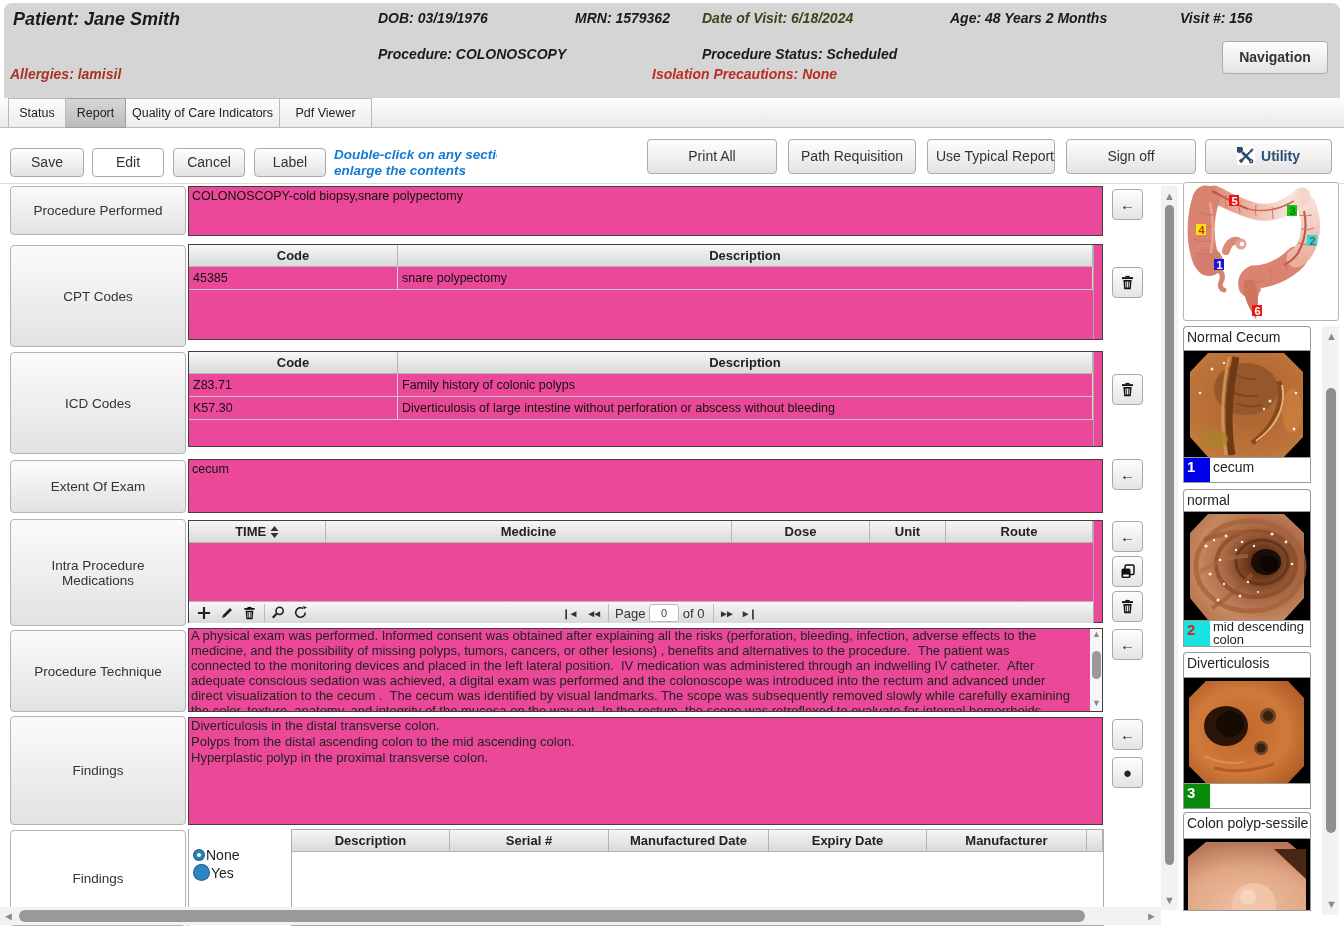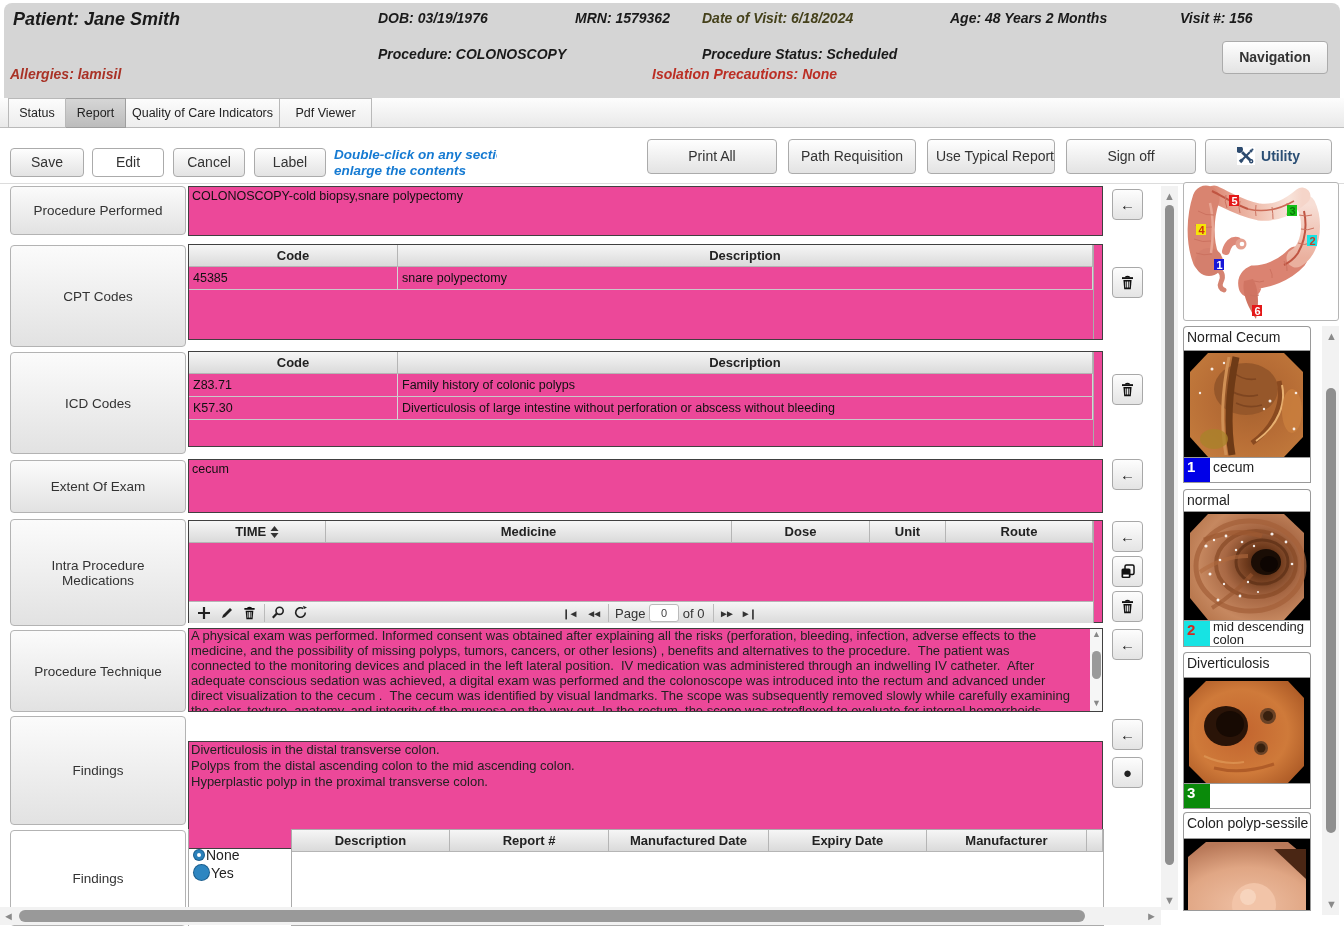--- a/index.html
+++ b/index.html
@@ -160,31 +160,31 @@
 </div>
 
 <div class="secbox" style="top:628px;height:84px;font-size:13px;color:#222;line-height:14.9px;padding:0 2px;overflow:hidden;white-space:nowrap;">A physical exam was performed. Informed consent was obtained after explaining all the risks (perforation, bleeding, infection, adverse effects to the<br>medicine, and the possibility of missing polyps, tumors, cancers, or other lesions) , benefits and alternatives to the procedure.&nbsp; The patient was<br>connected to the monitoring devices and placed in the left lateral position.&nbsp; IV medication was administered through an indwelling IV catheter.&nbsp; After<br>adequate conscious sedation was achieved, a digital exam was performed and the colonoscope was introduced into the rectum and advanced under<br>direct visualization to the cecum .&nbsp; The cecum was identified by visual landmarks. The scope was subsequently removed slowly while carefully examining<br>the color, texture, anatomy, and integrity of the mucosa on the way out. In the rectum, the scope was retroflexed to evaluate for internal hemorrhoids.
   <div class="abs" style="left:901px;top:0;width:13px;height:82px;background:#f6f6f6;">
     <div style="color:#888;font-size:9px;text-align:center;line-height:10px;">▲</div>
     <div style="position:absolute;left:2px;top:22px;width:9px;height:28px;background:#9a9a9a;border-radius:5px;"></div>
     <div style="position:absolute;bottom:3px;width:100%;color:#888;font-size:9px;text-align:center;line-height:10px;">▼</div>
   </div>
 </div>
 
-<div class="secbox" style="top:717px;height:108px;font-size:13px;color:#222;line-height:16.1px;padding:0 2px;margin-top:24px;">Diverticulosis in the distal transverse colon.<br>Polyps from the distal ascending colon to the mid ascending colon.<br>Hyperplastic polyp in the proximal transverse colon.</div>
+<div class="secbox" style="top:717px;height:108px;font-size:13px;color:#222;line-height:16.1px;padding:0 2px;">Diverticulosis in the distal transverse colon.<br>Polyps from the distal ascending colon to the mid ascending colon.<br>Hyperplastic polyp in the proximal transverse colon.</div>
 
 <div class="secbox" style="top:829px;height:97px;border:none;border-left:1px solid #ababab;background:transparent;">
   <div class="abs" style="left:5px;top:17px;font-size:14px;color:#222;">
     <div style="display:flex;align-items:center;height:17px;"><span style="width:10px;height:10px;border-radius:50%;background:#fff;border:3px solid #2a80ba;box-shadow:0 0 0 1px #1b5e8e;display:inline-block;margin-right:2px;"></span>None</div>
     <div style="display:flex;align-items:center;height:17px;margin-top:1px;"><span style="width:15px;height:15px;border-radius:50%;background:#2e86c1;box-shadow:0 0 0 1px #1b5e8e;display:inline-block;margin-right:2px;"></span>Yes</div>
   </div>
   <div class="abs" style="left:102px;top:0px;width:813px;height:97px;border:1px solid #ababab;background:#fff;">
     <div class="thead">
         <div style="width:158px;">Description</div>
-        <div style="width:159px;">Report #</div>
+        <div style="width:159px;">Serial #</div>
         <div style="width:160px;">Manufactured Date</div>
         <div style="width:158px;">Expiry Date</div>
         <div style="width:160px;">Manufacturer</div>
         <div style="flex:1;"></div>
       </div>
   </div>
 </div>
 
 <div class="sbtn" style="top:189px;">←</div>
 <div class="sbtn" style="top:267px;">

